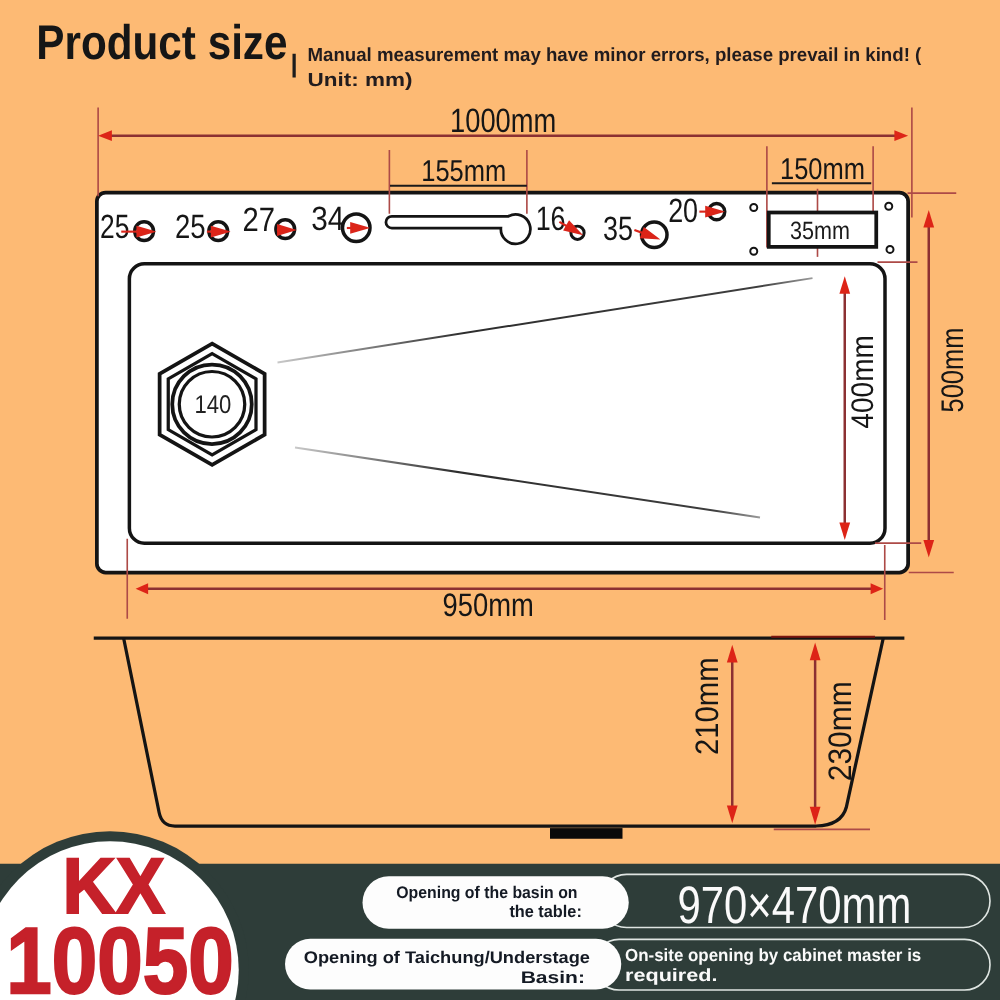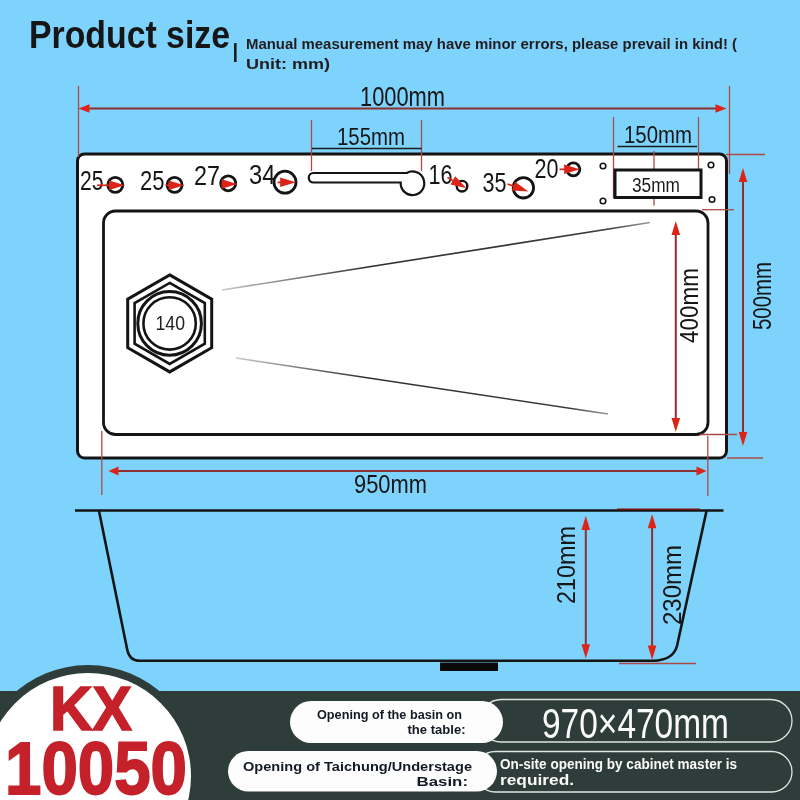--- a/index.html
+++ b/index.html
@@ -1,16 +1,16 @@
 <!DOCTYPE html>
 <html><head>
 <meta charset="utf-8">
 <style>
   html,body{margin:0;padding:0;background:#fff;}
-  #page{position:relative;width:800px;height:800px;overflow:hidden;background:#7dd3fc;
+  #page{position:relative;width:800px;height:800px;overflow:hidden;background:#fdba74;
         font-family:"Liberation Sans", sans-serif;}
   svg{position:absolute;top:0;left:0;}
   text{font-family:"Liberation Sans", sans-serif;}
 </style>
 </head>
 <body>
 <div id="page">
 <svg width="800" height="800" viewBox="0 0 800 800">
   <defs>
     <linearGradient id="vtop" x1="0" y1="0" x2="1" y2="0">

